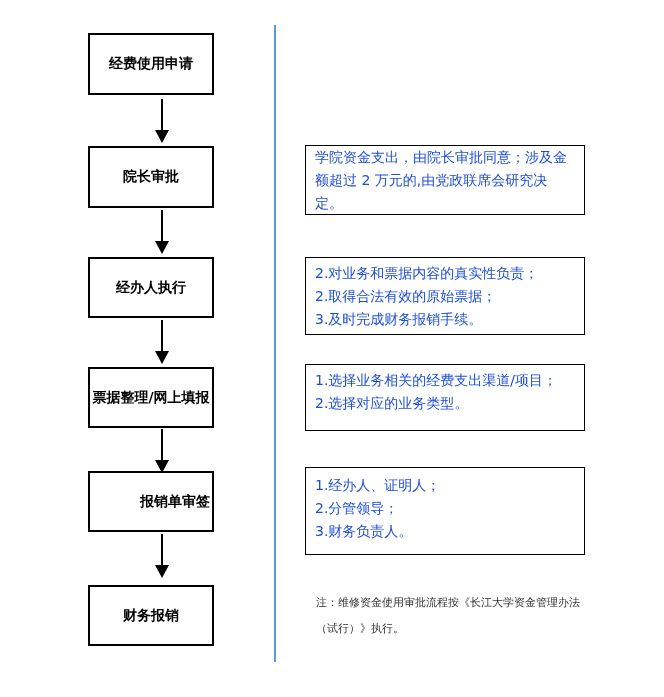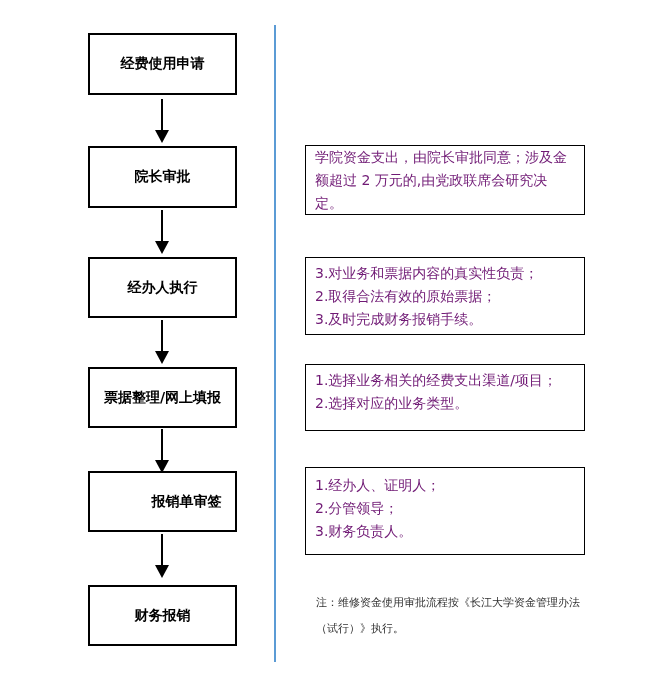--- a/index.html
+++ b/index.html
@@ -6,21 +6,21 @@
   .page{
     position:relative;
     width:664px;height:697px;
     background:#ffffff;
     font-family:"DejaVu Sans","Liberation Sans",sans-serif;
     overflow:hidden;
   }
   
   .flow-node{
     position:absolute;
-    left:88px;width:149px;
+    left:88px;width:126px;
     box-sizing:border-box;
     border:2px solid #000000;
     background:#ffffff;
     display:flex;align-items:center;justify-content:center;
     font-size:14px;font-weight:bold;color:#000000;
     text-align:center;
   }
   .n1{top:33px;height:62px;}
   .n2{top:146px;height:62px;}
   .n3{top:257px;height:61px;}
@@ -40,21 +40,21 @@
     width:2px;height:637px;
     background:#5B9BD5;
   }
   
   .ann-box{
     position:absolute;
     left:305px;width:280px;
     box-sizing:border-box;
     border:1px solid #000000;
     background:#ffffff;
-    color:#701a75;
+    color:#1d4ed8;
     font-size:14px;line-height:23px;
     padding:4px 9px;
   }
   .annA{top:145px;height:70px;display:flex;align-items:center;}
   .annB{top:257px;height:78px;}
   .annC{top:364px;height:67px;}
   .annD{top:467px;height:88px;padding-top:6px;}
   .ann-line{white-space:normal;}
   .note{
     position:absolute;
@@ -112,21 +112,21 @@
     <span>财务报销</span>
   </div>
 
   <div class="divider"></div>
 
   <div class="ann-box annA">
     <div class="ann-line">学院资金支出，由院长审批同意；涉及金额超过 2 万元的,由党政联席会研究决定。</div>
   </div>
 
   <div class="ann-box annB">
-    <div class="ann-line">3.对业务和票据内容的真实性负责；</div>
+    <div class="ann-line">2.对业务和票据内容的真实性负责；</div>
     <div class="ann-line">2.取得合法有效的原始票据；</div>
     <div class="ann-line">3.及时完成财务报销手续。</div>
   </div>
 
   <div class="ann-box annC">
     <div class="ann-line">1.选择业务相关的经费支出渠道/项目；</div>
     <div class="ann-line">2.选择对应的业务类型。</div>
   </div>
 
   <div class="ann-box annD">

